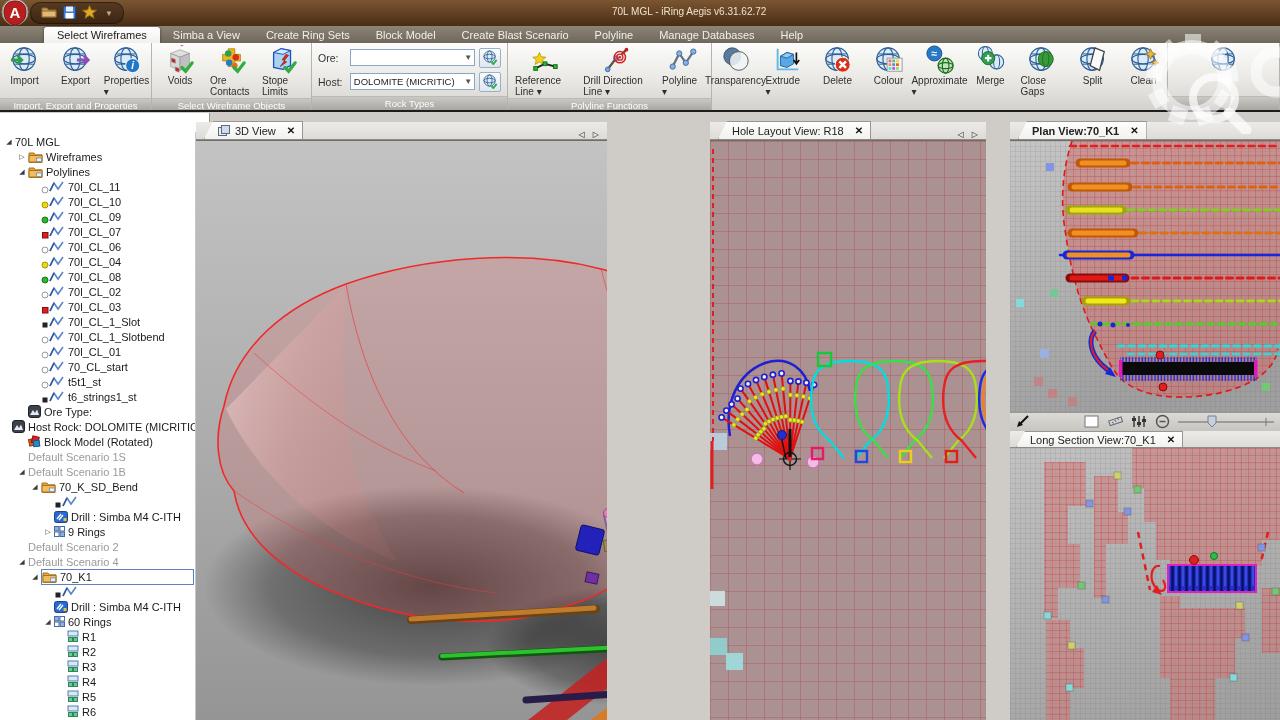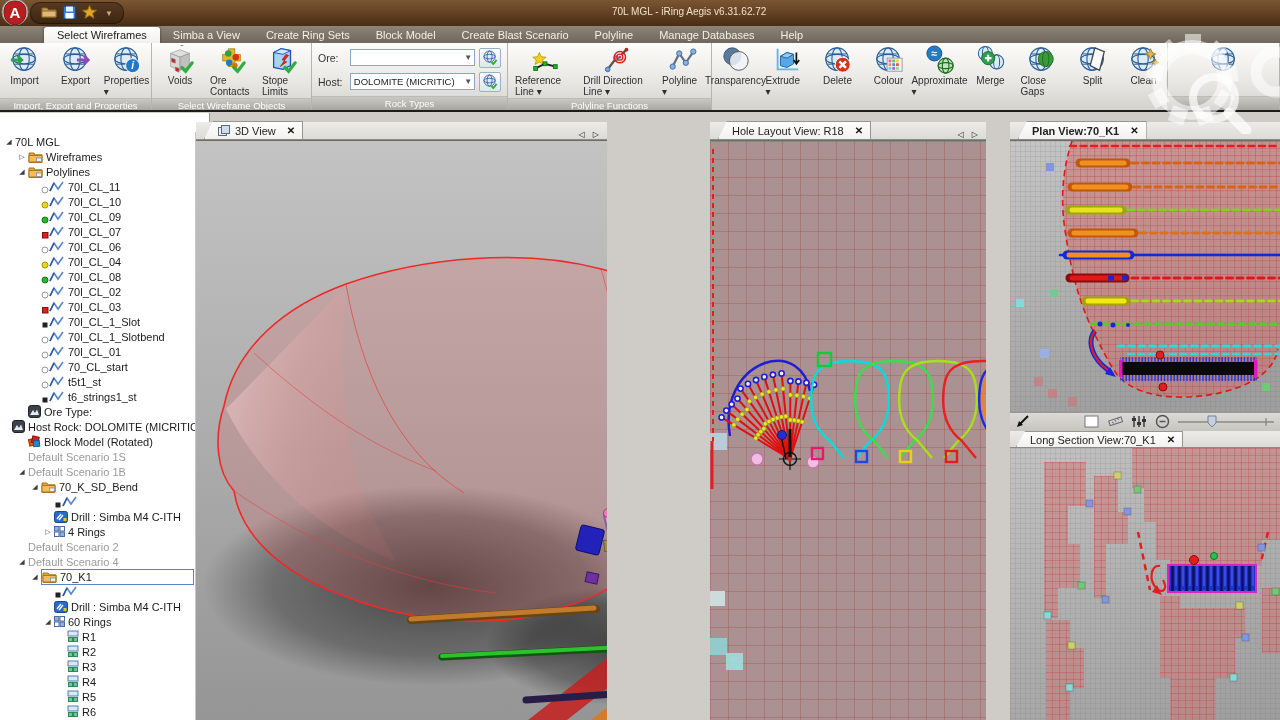--- a/index.html
+++ b/index.html
@@ -779,21 +779,21 @@
         <span class="tindent" style="width:42px"></span>
         <span class="texp">▷</span>
         <span class="ticon">
           <svg width="11" height="11" viewBox="0 0 11 11">
             <rect x="0.5" y="0.5" width="4.5" height="4.5" fill="#8cb0e0" stroke="#4a6aa0"></rect>
             <rect x="6" y="0.5" width="4.5" height="4.5" fill="#fff" stroke="#4a6aa0"></rect>
             <rect x="0.5" y="6" width="4.5" height="4.5" fill="#fff" stroke="#4a6aa0"></rect>
             <rect x="6" y="6" width="4.5" height="4.5" fill="#8cb0e0" stroke="#4a6aa0"></rect>
           </svg>
         </span>
-        <span class="tlabel">4 Rings</span>
+        <span class="tlabel">9 Rings</span>
       </div>
       <div class="trow gray">
         <span class="tindent" style="width:16px"></span>
         <span class="texp"></span>
         <span class="tlabel">Default Scenario 2</span>
       </div>
       <div class="trow gray">
         <span class="tindent" style="width:16px"></span>
         <span class="texp">◢</span>
         <span class="tlabel">Default Scenario 4</span>

